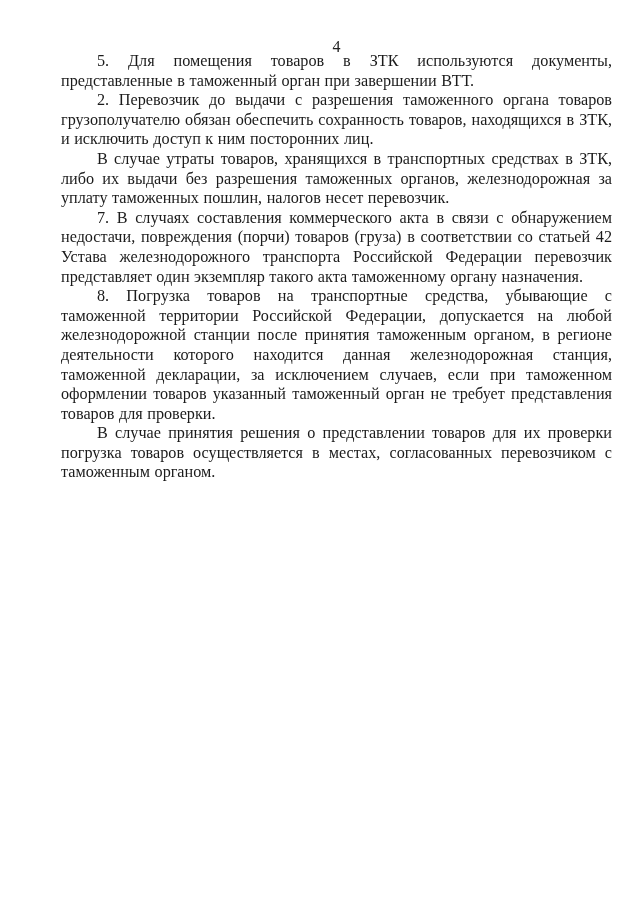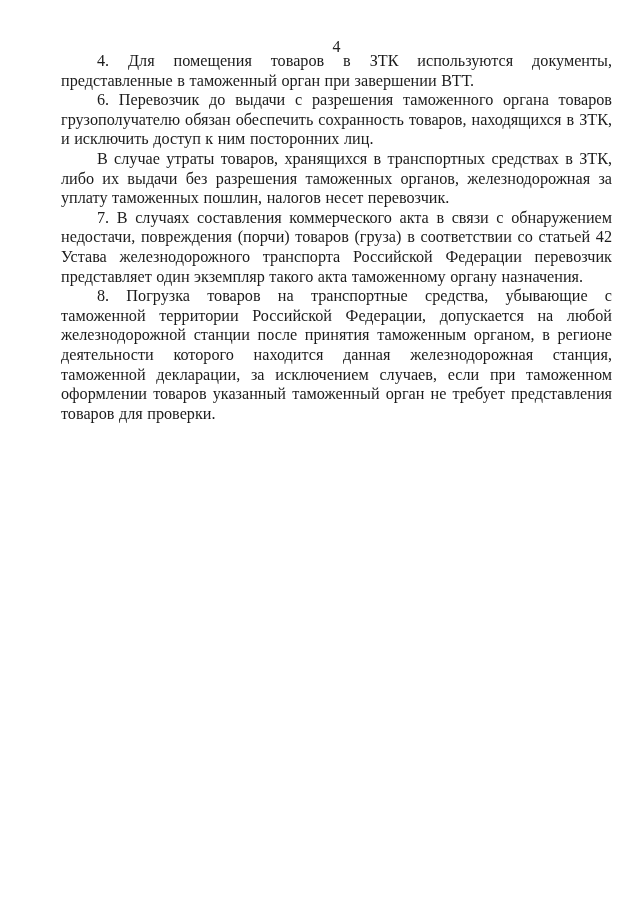--- a/index.html
+++ b/index.html
@@ -47,19 +47,20 @@
     word-spacing: 0.5px;
   }
 </style>
 </head>
 <body>
 
 <div class="page">
   <div class="page-number">4</div>
 
   <div class="body-text">
-    <p>4. Для помещения товаров в ЗТК используются документы, представленные в таможенный орган при завершении ВТТ.</p>
-    <p>6. Перевозчик до выдачи с разрешения таможенного органа товаров грузополучателю обязан обеспечить сохранность товаров, находящихся в ЗТК, и исключить доступ к ним посторонних лиц.</p>
+    <p>5. Для помещения товаров в ЗТК используются документы, представленные в таможенный орган при завершении ВТТ.</p>
+    <p>2. Перевозчик до выдачи с разрешения таможенного органа товаров грузополучателю обязан обеспечить сохранность товаров, находящихся в ЗТК, и исключить доступ к ним посторонних лиц.</p>
     <p>В случае утраты товаров, хранящихся в транспортных средствах в ЗТК, либо их выдачи без разрешения таможенных органов, железнодорожная за уплату таможенных пошлин, налогов несет перевозчик.</p>
     <p>7. В случаях составления коммерческого акта в связи с обнаружением недостачи, повреждения (порчи) товаров (груза) в соответствии со статьей 42 Устава железнодорожного транспорта Российской Федерации перевозчик представляет один экземпляр такого акта таможенному органу назначения.</p>
     <p>8. Погрузка товаров на транспортные средства, убывающие с таможенной территории Российской Федерации, допускается на любой железнодорожной станции после принятия таможенным органом, в регионе деятельности которого находится данная железнодорожная станция, таможенной декларации, за исключением случаев, если при таможенном оформлении товаров указанный таможенный орган не требует представления товаров для проверки.</p>
+    <p>В случае принятия решения о представлении товаров для их проверки погрузка товаров осуществляется в местах, согласованных перевозчиком с таможенным органом.</p>
   </div>
 </div>
 
 </body></html>

